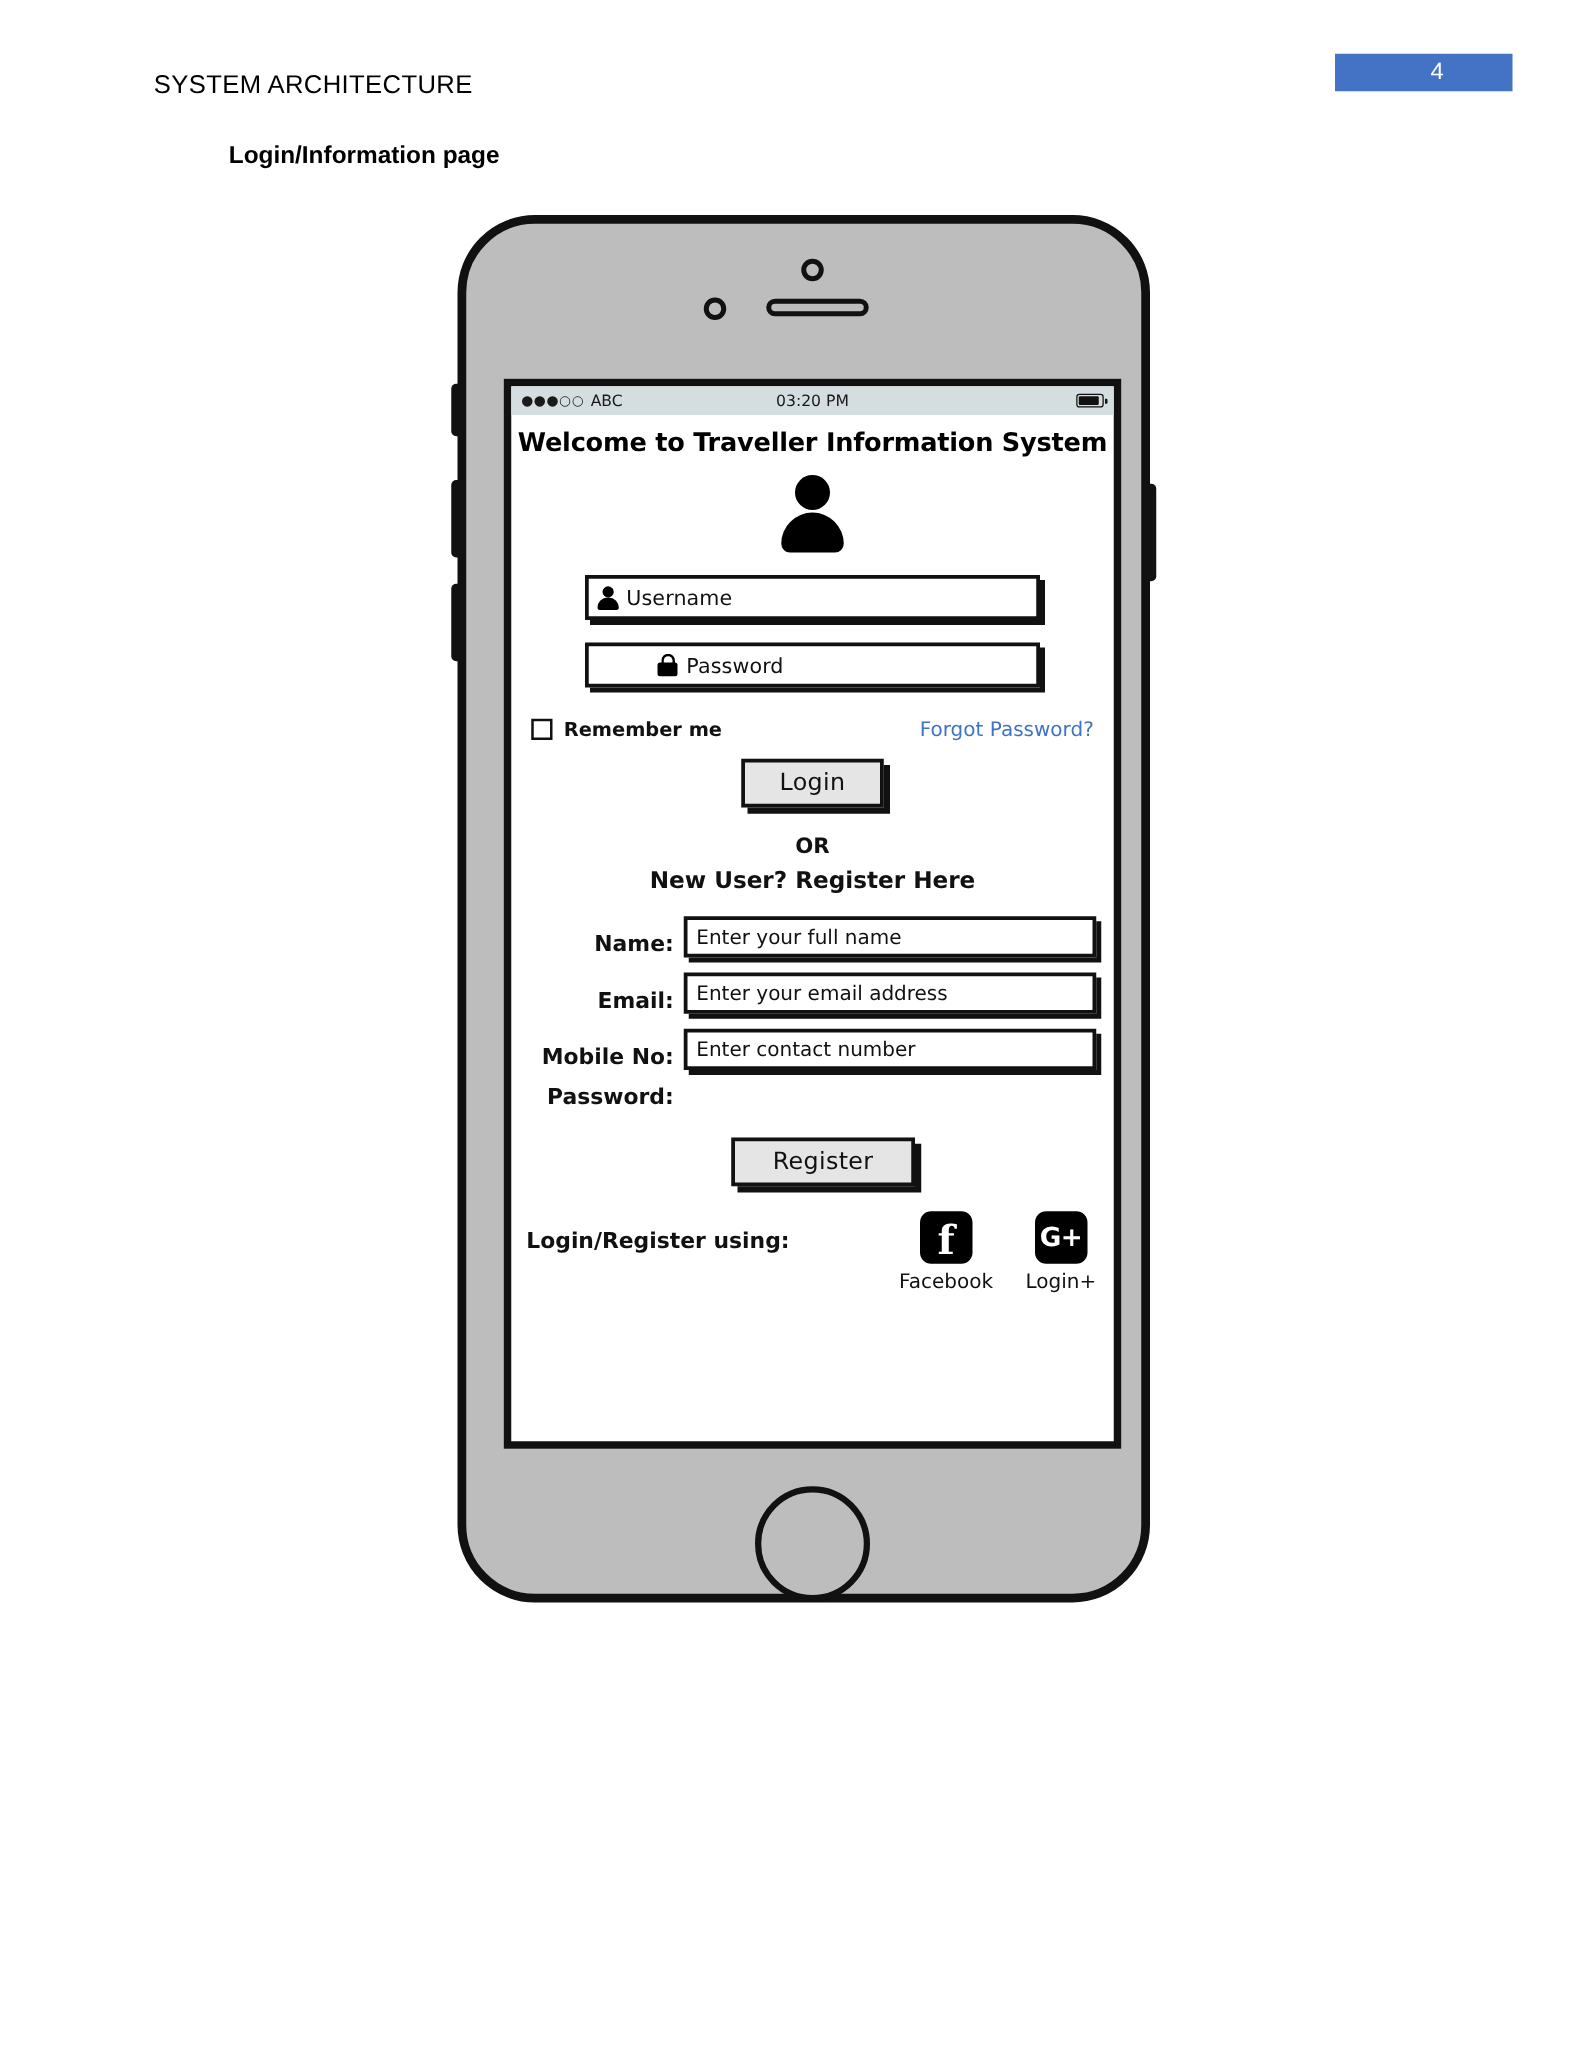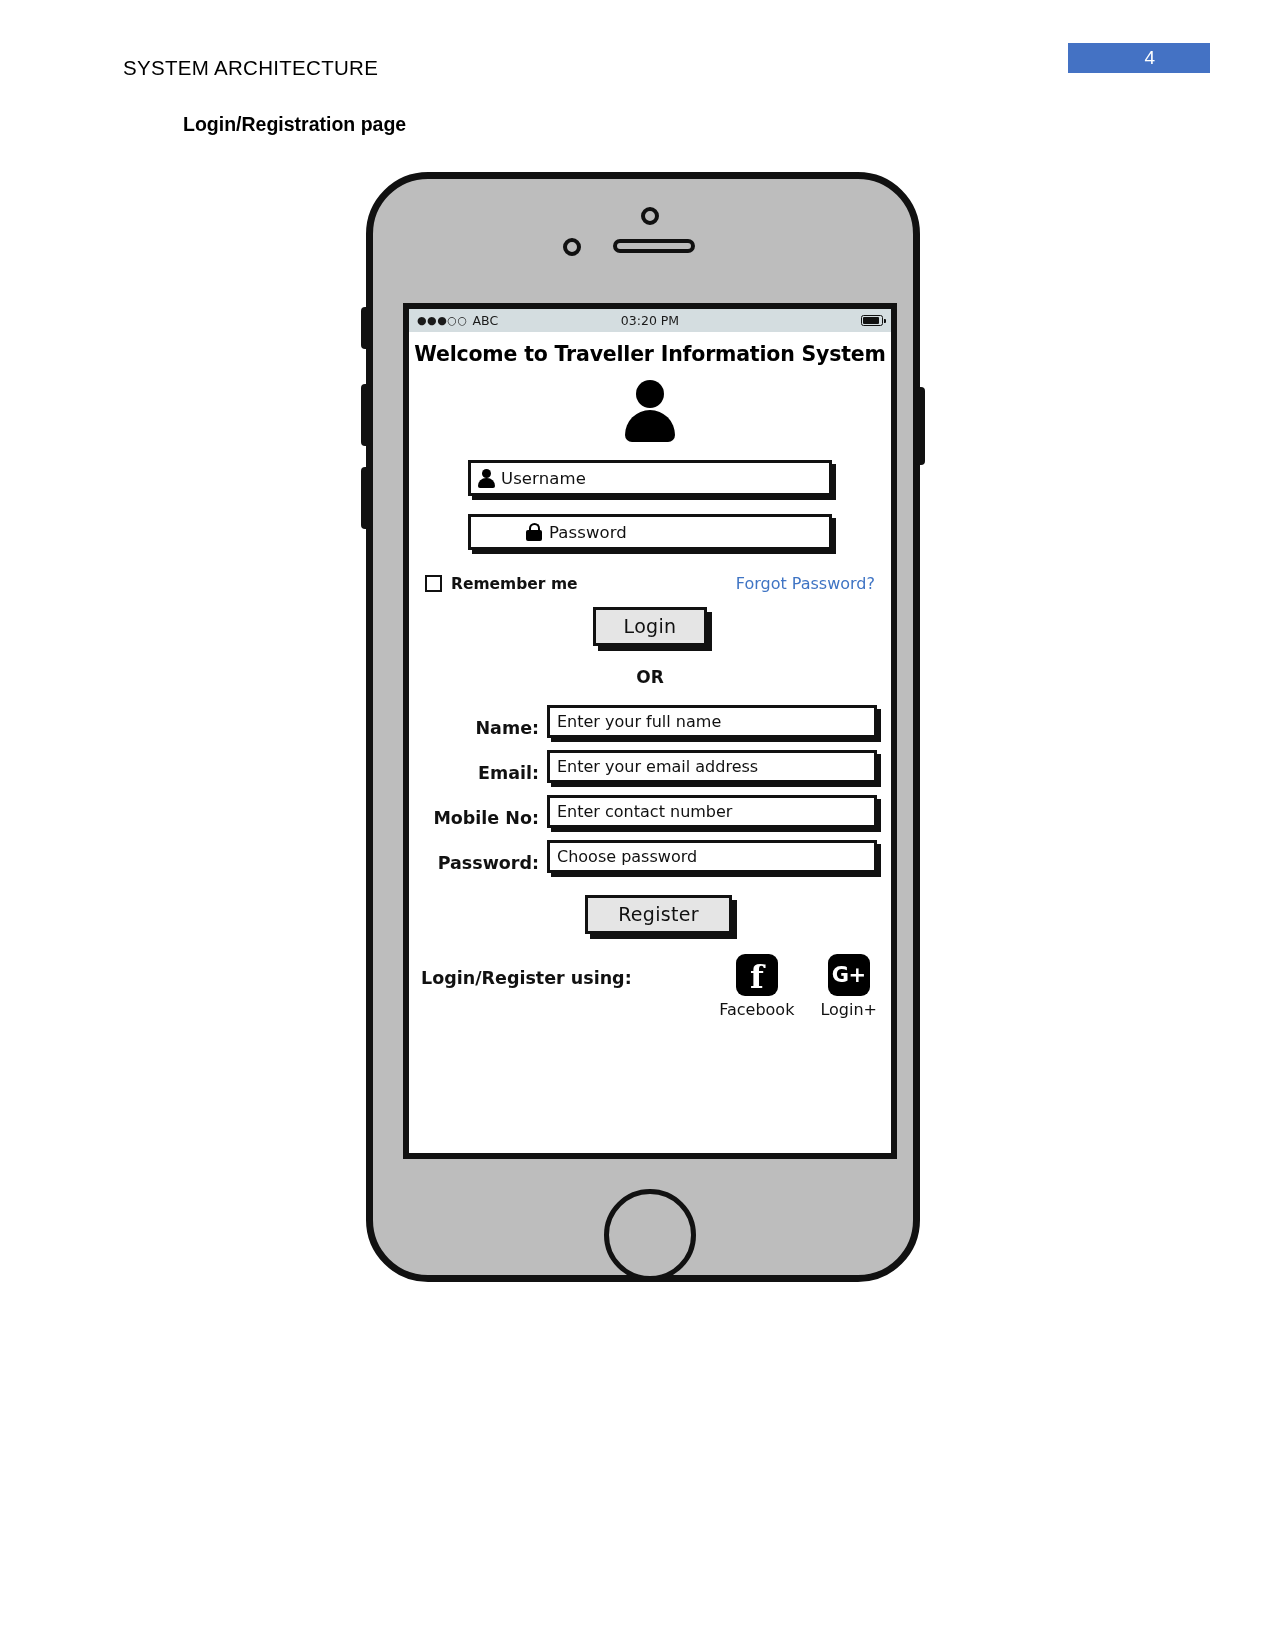--- a/index.html
+++ b/index.html
@@ -452,21 +452,21 @@
 <body>
 
 <div class="doc-header">
   <div class="doc-header-title">SYSTEM ARCHITECTURE</div>
 </div>
 
 <div class="page-badge">
   <span class="page-badge-num">4</span>
 </div>
 
-<div class="section-caption">Login/Registration page</div>
+<div class="section-caption">Login/Information page</div>
 
 <div class="phone">
   <div class="phone-body">
 
     <div class="btn-side btn-mute"></div>
     <div class="btn-side btn-volup"></div>
     <div class="btn-side btn-voldn"></div>
     <div class="btn-side btn-power"></div>
 
     <div class="sensor"></div>
@@ -523,20 +523,21 @@
           <div class="checkbox"></div>
           <div class="remember-label">Remember me</div>
           <div class="forgot-link">Forgot Password?</div>
         </div>
 
         <div class="btn-wrap login-wrap">
           <div class="wire-btn">Login</div>
         </div>
 
         <div class="or-text">OR</div>
+        <div class="register-here">New User?  Register Here</div>
 
         <div class="reg-rows">
 
           <div class="reg-row r-name">
             <div class="reg-label">Name:</div>
             <div class="reg-input">
               <span class="reg-ph">Enter your full name</span>
             </div>
           </div>
 
@@ -549,23 +550,20 @@
 
           <div class="reg-row r-mobile">
             <div class="reg-label">Mobile No:</div>
             <div class="reg-input">
               <span class="reg-ph">Enter contact number</span>
             </div>
           </div>
 
           <div class="reg-row r-pass">
             <div class="reg-label">Password:</div>
-            <div class="reg-input">
-              <span class="reg-ph">Choose password</span>
-            </div>
           </div>
 
         </div>
 
         <div class="btn-wrap register-wrap">
           <div class="wire-btn register">Register</div>
         </div>
 
         <div class="social-row">
           <div class="social-label">Login/Register using:</div>

